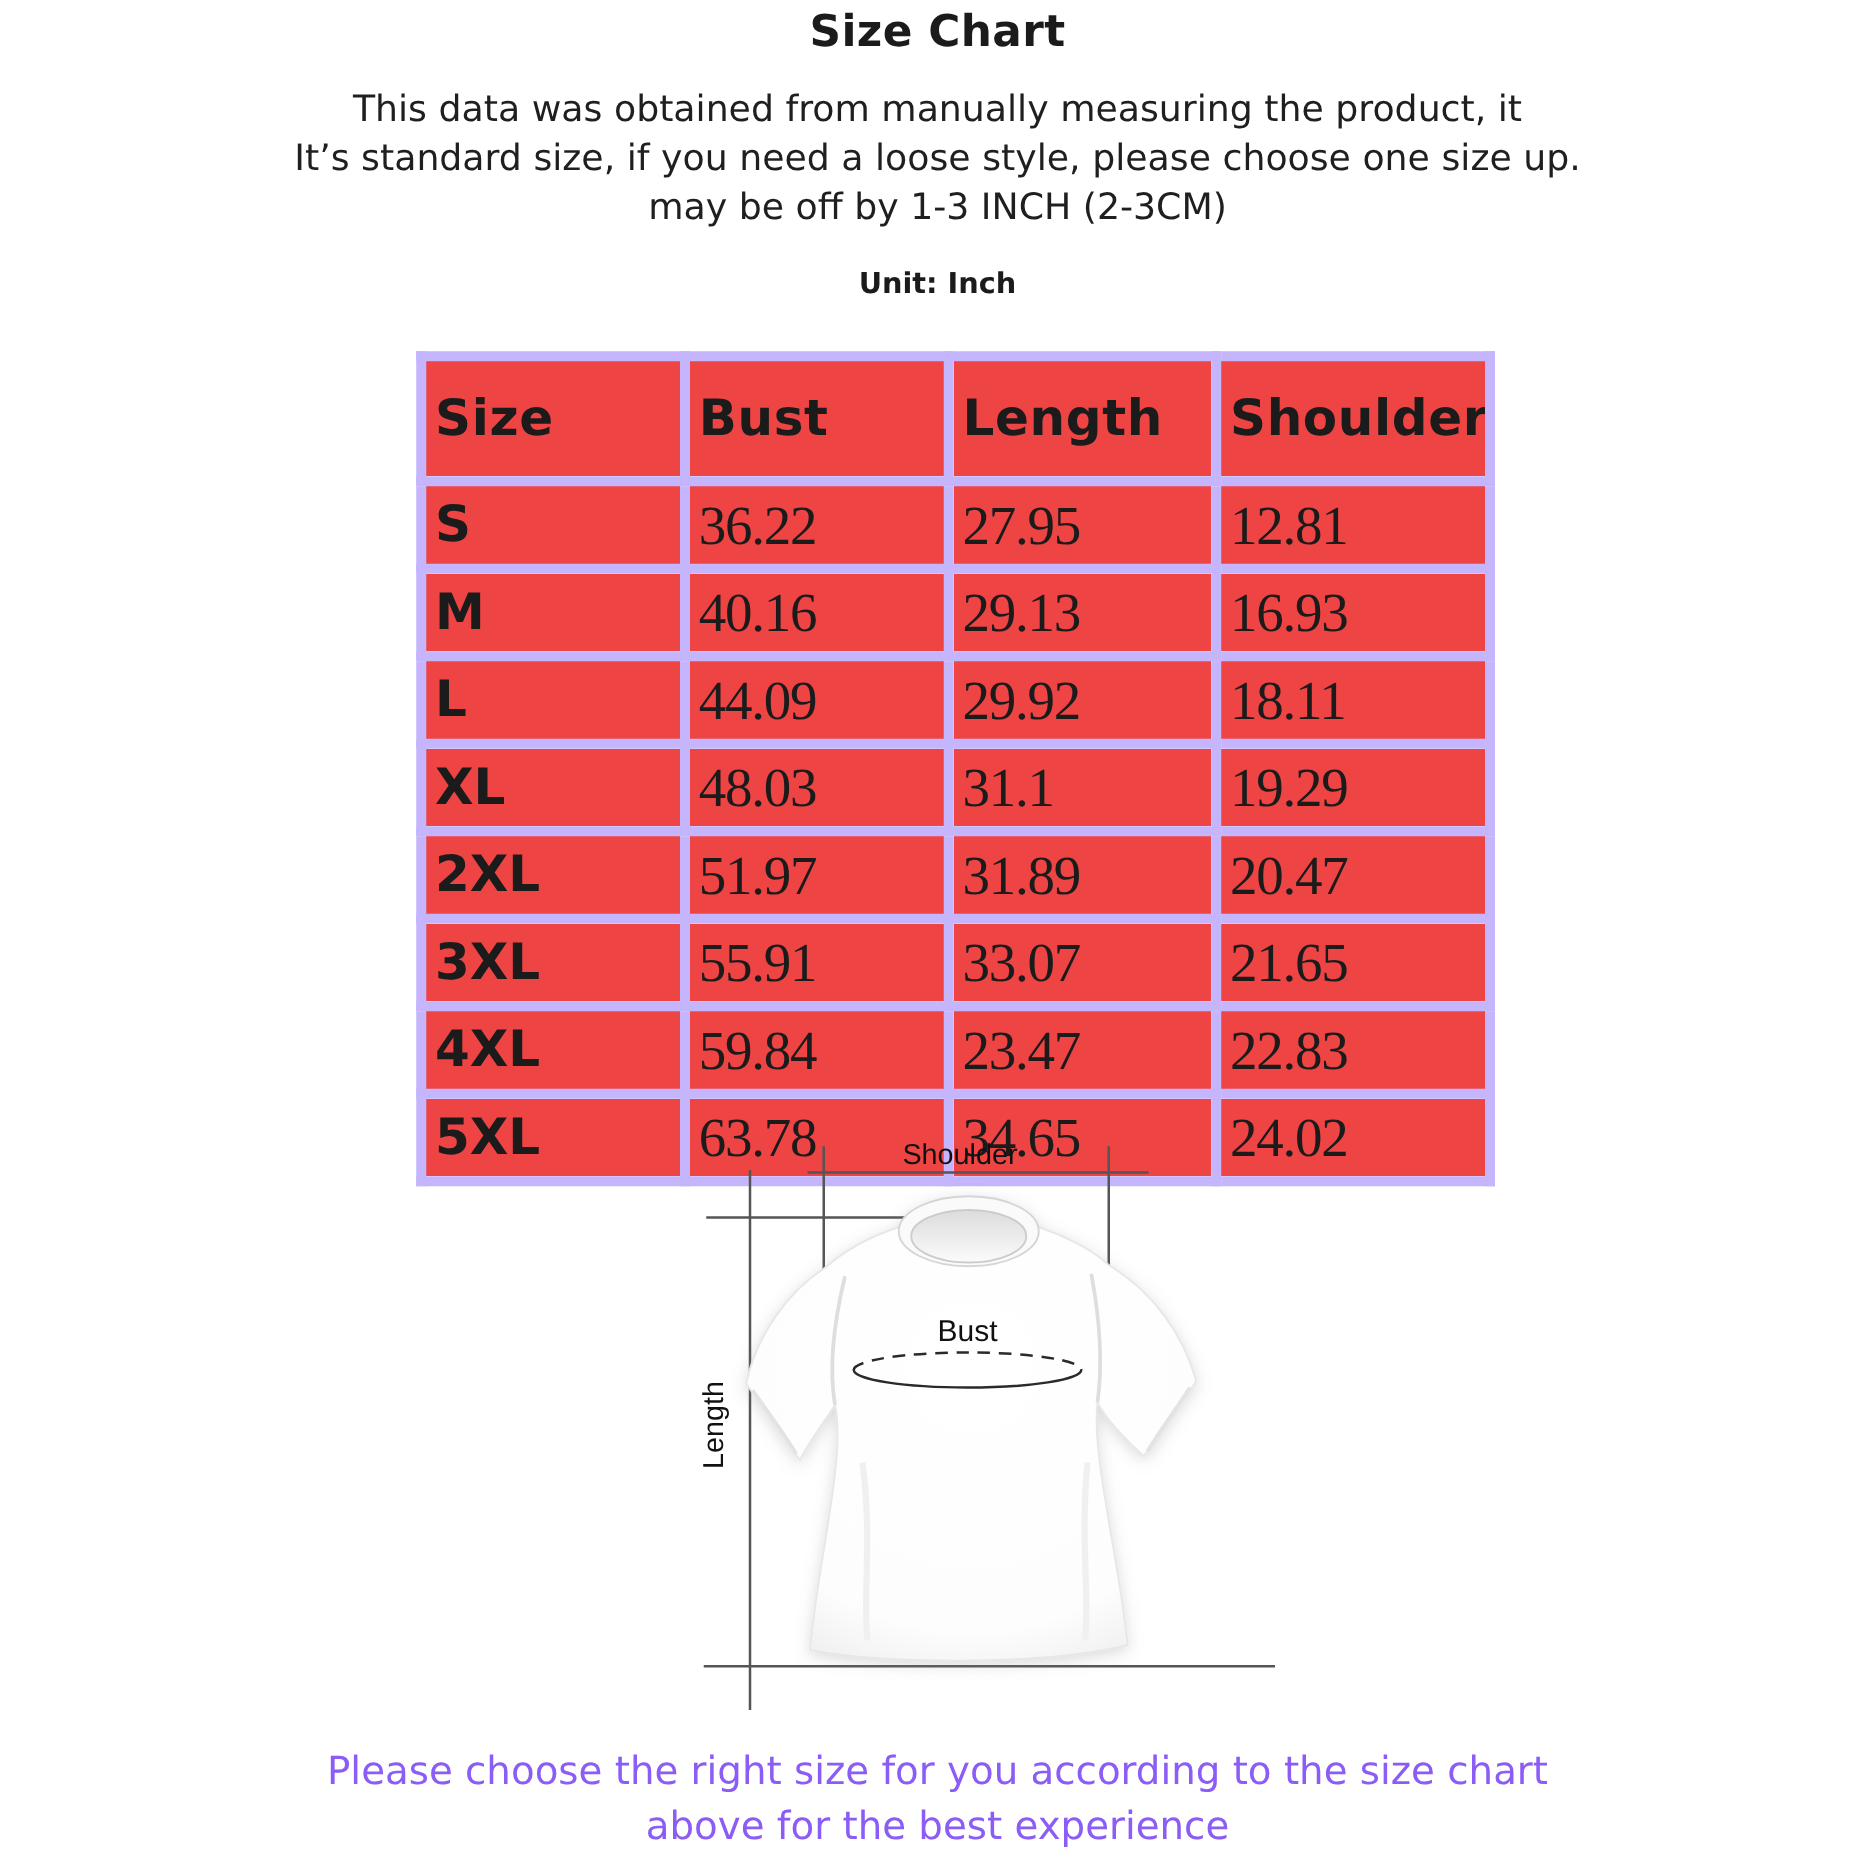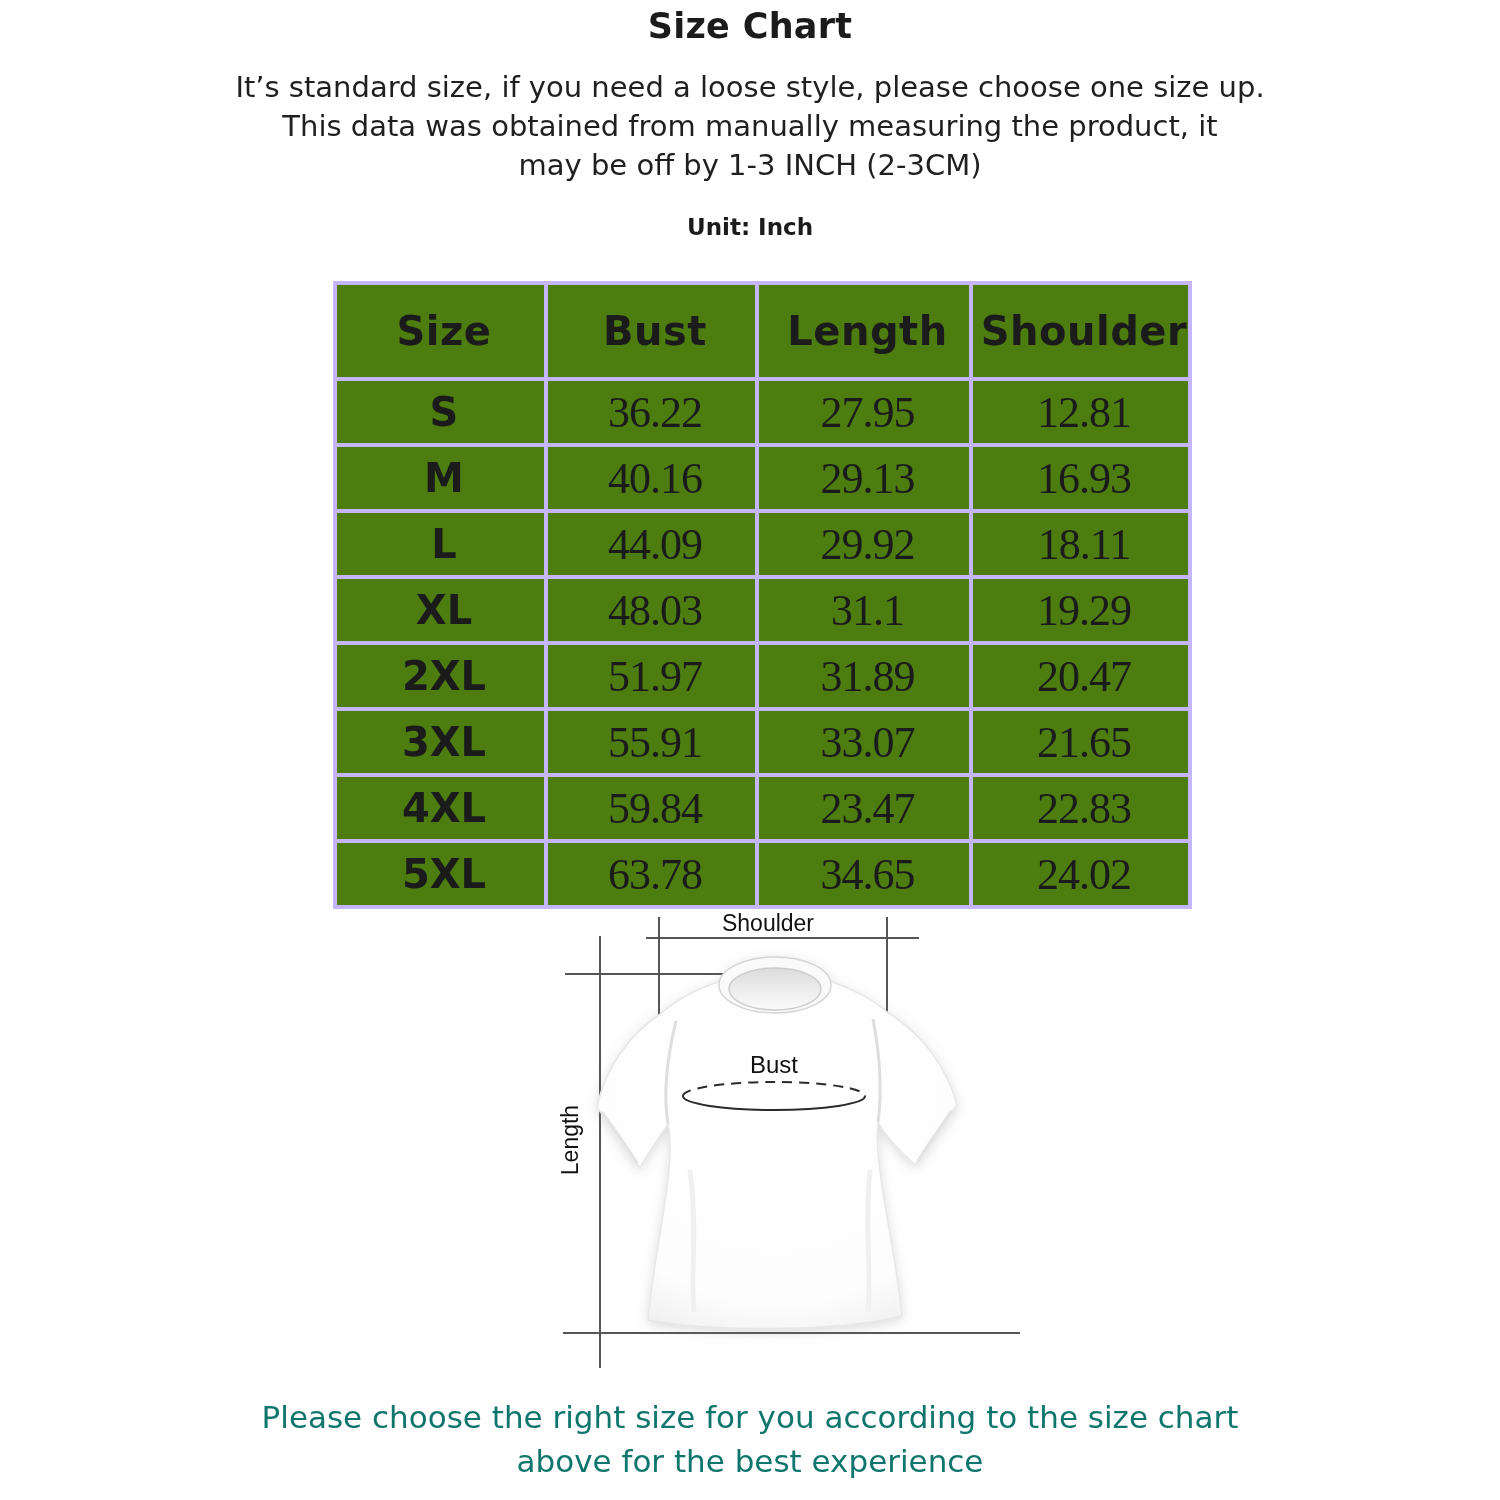--- a/index.html
+++ b/index.html
@@ -17,51 +17,51 @@
   }
   .unit {
     position:absolute; top:214px; left:0; width:100%;
     text-align:center; font-size:23px; font-weight:800;
   }
   table.size-table {
     position:absolute; left:333px; top:281px; width:855px;
     border-collapse:collapse; table-layout:fixed;
   }
   .size-table th, .size-table td {
-    border:4px solid #c4b5fd; text-align:center; vertical-align:middle;
-    padding:0 0 0 7px; overflow:hidden; white-space:nowrap; background:#4d7c0f;
+    border:8px solid #c4b5fd; text-align:left; vertical-align:middle;
+    padding:0 0 0 7px; overflow:hidden; white-space:nowrap; background:#ef4444;
   }
   .size-table th {
     height:92px; font-size:40px; font-weight:800;
     font-family:"DejaVu Sans", sans-serif; letter-spacing:0.5px;
   }
   .size-table td {
     height:62px; font-family:Liberation Serif, serif;
     font-size:44px; font-weight:400; letter-spacing:-1px;
   }
   .size-table td.size-label {
     font-family:"DejaVu Sans", sans-serif; font-weight:700;
     font-size:40px; letter-spacing:0;
   }
   .diagram { position:absolute; left:540px; top:900px; }
   .footer {
     position:absolute; top:1395px; left:0; width:100%;
-    text-align:center; font-size:31px; line-height:44px; font-weight:400; color:#0f766e;
+    text-align:center; font-size:31px; line-height:44px; font-weight:400; color:#8b5cf6;
   }
 </style>
 </head>
 <body>
 
 <div class="page">
 
   <div class="title">Size Chart</div>
 
   <div class="intro">
+    <div>This data was obtained from manually measuring the product, it</div>
     <div>It’s standard size, if you need a loose style, please choose one size up.</div>
-    <div>This data was obtained from manually measuring the product, it</div>
     <div>may be off by 1-3 INCH (2-3CM)</div>
   </div>
 
   <div class="unit">Unit: Inch</div>
 
   <table class="size-table">
     <colgroup>
       <col style="width:211px">
         <col style="width:211px">
         <col style="width:214px">

